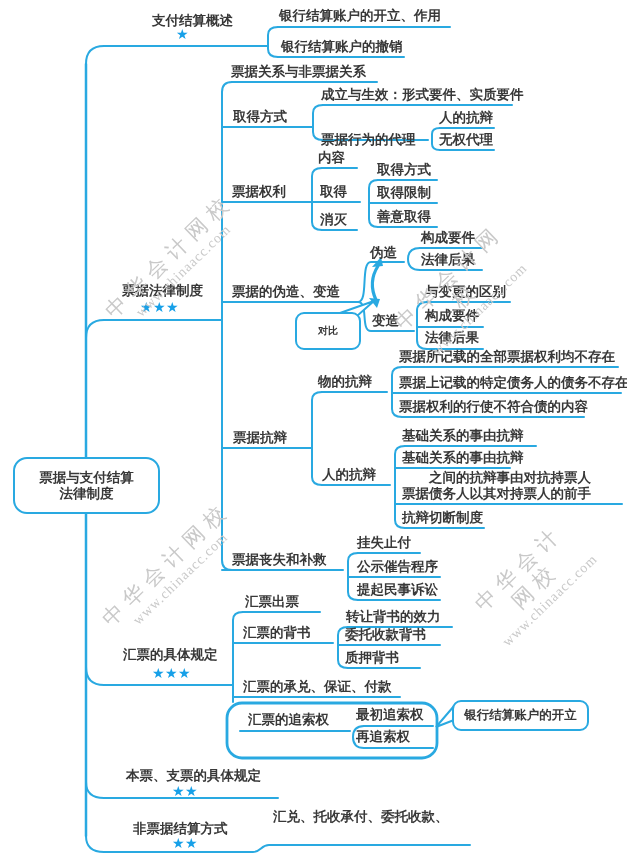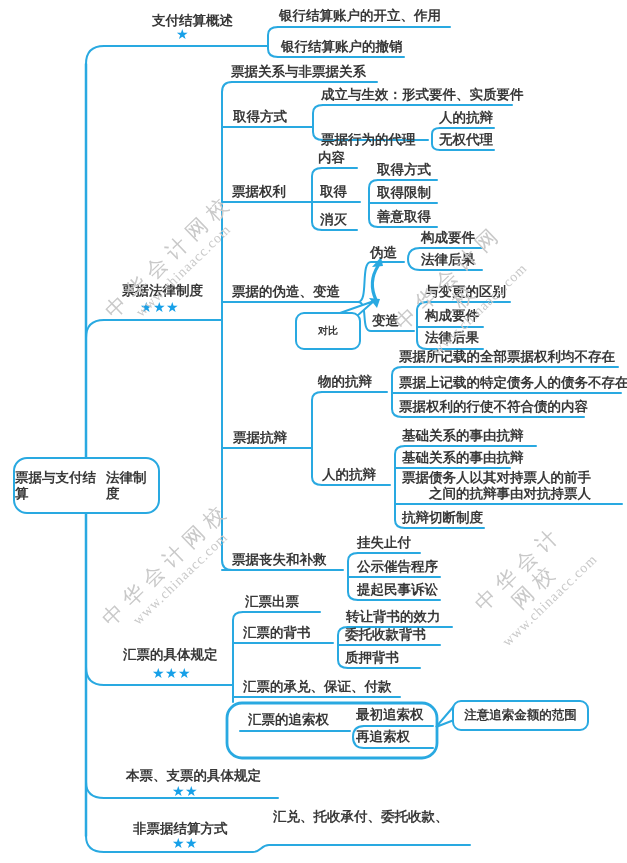--- a/index.html
+++ b/index.html
@@ -5,21 +5,21 @@
   html,body{margin:0;padding:0;background:#fff;}
   .canvas{position:relative;width:627px;height:863px;background:#ffffff;overflow:hidden;
           font-family:"Liberation Serif","DejaVu Serif",serif;}
   .links{position:absolute;left:0;top:0;}
   .lbl{position:absolute;white-space:nowrap;font-weight:bold;font-size:13.5px;
        color:#383838;line-height:16px;text-align:right;}
   .stars{position:absolute;white-space:nowrap;color:#17a0e8;font-size:14px;
          line-height:14px;letter-spacing:0.5px;font-family:"DejaVu Sans",sans-serif;}
   .root-box{position:absolute;left:13px;top:457px;width:143px;height:53px;
             border:2.5px solid #29a9e1;border-radius:14px;background:#fff;
-            display:flex;flex-direction:row;align-items:center;justify-content:center;
+            display:flex;flex-direction:column;align-items:center;justify-content:center;
             font-weight:bold;font-size:13.5px;color:#383838;line-height:16px;z-index:3;}
   .bubble{position:absolute;border:2px solid #29a9e1;border-radius:9px;background:#fff;
           display:flex;align-items:center;justify-content:center;font-weight:bold;
           color:#383838;z-index:3;}
   .wm{position:absolute;transform:translate(-50%,-50%) rotate(-44deg);color:#c9c9c9;
       text-align:center;z-index:1;pointer-events:none;}
   .wm-cn{font-size:21px;letter-spacing:7px;line-height:24px;}
   .wm-url{font-size:14px;letter-spacing:1px;line-height:17px;}
   .two{line-height:16px;}
 </style>
@@ -167,42 +167,42 @@
   </div>
   <div class="lbl" style="left:233px;top:430px">票据抗辩</div>
   <div class="lbl" style="left:318px;top:374px">物的抗辩</div>
   <div class="lbl" style="left:399px;top:375px">票据上记载的特定债务人的债务不存在</div>
   <div class="lbl" style="left:399px;top:349px">票据所记载的全部票据权利均不存在</div>
   <div class="lbl" style="left:399px;top:399px">票据权利的行使不符合债的内容</div>
   <div class="lbl" style="left:322px;top:467px">人的抗辩</div>
   <div class="lbl" style="left:402px;top:428px">基础关系的事由抗辩</div>
   <div class="lbl" style="left:402px;top:450px">基础关系的事由抗辩</div>
   <div class="lbl two" style="left:402px;top:470px">
+    <div>之间的抗辩事由对抗持票人</div>
     <div>票据债务人以其对持票人的前手</div>
-    <div>之间的抗辩事由对抗持票人</div>
   </div>
   <div class="lbl" style="left:402px;top:510px">抗辩切断制度</div>
   <div class="lbl" style="left:232px;top:552px">票据丧失和补救</div>
   <div class="lbl" style="left:357px;top:535px">挂失止付</div>
   <div class="lbl" style="left:357px;top:559px">公示催告程序</div>
   <div class="lbl" style="left:357px;top:582px">提起民事诉讼</div>
 
   <div class="lbl" style="left:123px;top:647px">汇票的具体规定</div>
   <div class="stars" style="left:152px;top:666px">★★★</div>
   <div class="lbl" style="left:245px;top:594px">汇票出票</div>
   <div class="lbl" style="left:243px;top:625px">汇票的背书</div>
   <div class="lbl" style="left:346px;top:609px">转让背书的效力</div>
   <div class="lbl" style="left:345px;top:627px">委托收款背书</div>
   <div class="lbl" style="left:345px;top:650px">质押背书</div>
   <div class="lbl" style="left:243px;top:679px">汇票的承兑、保证、付款</div>
   <div class="lbl" style="left:248px;top:712px">汇票的追索权</div>
   <div class="lbl" style="left:356px;top:707px">最初追索权</div>
   <div class="lbl" style="left:356px;top:729px">再追索权</div>
   <div class="bubble" style="left:452px;top:700px;width:133px;height:27px;font-size:12.5px">
-    <span>注意追索金额的范围</span>
+    <span>银行结算账户的开立</span>
   </div>
 
   <div class="lbl" style="left:126px;top:768px">本票、支票的具体规定</div>
   <div class="stars" style="left:172px;top:784px">★★</div>
 
   <div class="lbl" style="left:133px;top:821px">非票据结算方式</div>
   <div class="stars" style="left:172px;top:836px">★★</div>
   <div class="lbl two" style="left:273px;top:809px">
     <div>汇兑、托收承付、委托收款、</div>
   </div>

